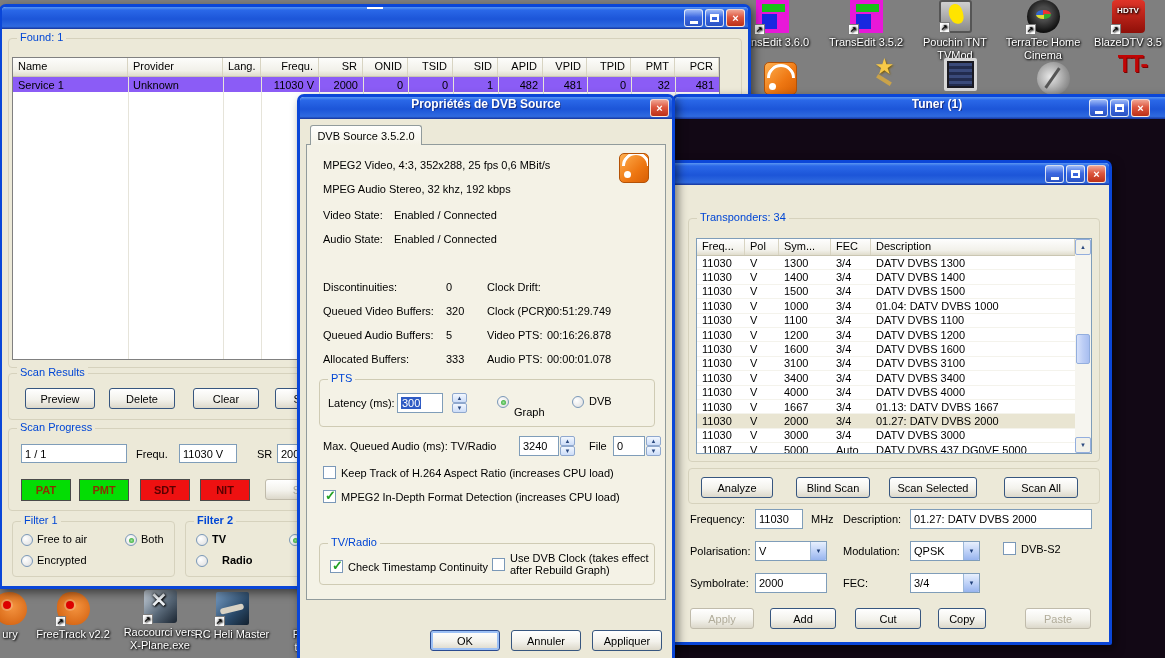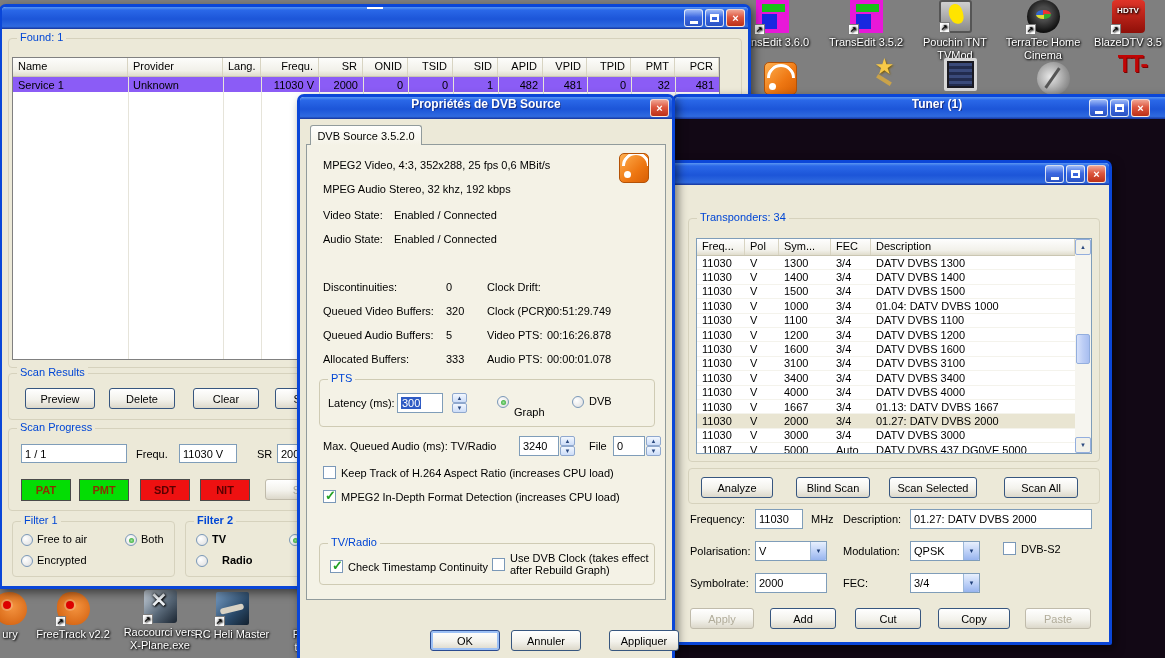--- a/index.html
+++ b/index.html
@@ -142,21 +142,21 @@
   .sbthumb{position:absolute;left:0;top:79px;width:14px;height:30px;margin:0 1px;border:1px solid #93aede;border-radius:2px;
        background:linear-gradient(90deg,#d7e2fb,#bcCdf5 50%,#a8bef0);}
   #msbgrp{left:45px;top:283px;width:412px;height:36px;}
   .msb0{left:12px;width:72px;top:8px;}.msb1{left:107px;width:74px;top:8px;}
   .msb2{left:200px;width:88px;top:8px;}.msb3{left:315px;width:74px;top:8px;}
   .dd{position:absolute;height:20px;background:#fff;border:1px solid #7f9db9;display:flex;align-items:center;}
   .dd .val{flex:1;padding:0 3px;}
   .dd .ddarrow{width:16px;height:100%;display:flex;align-items:center;justify-content:center;font-size:6px;color:#20407a;
        background:linear-gradient(180deg,#e8f0fd,#b8cdf6 60%,#98b4ee);border-left:1px solid #9db8d8;border-radius:0 1px 1px 0;}
   .mbb0{left:47px;width:64px;top:423px;}.mbb1{left:127px;width:66px;top:423px;}
-  .mbb2{left:212px;width:66px;top:423px;}.mbb3{left:295px;width:72px;top:423px;}.mbb4{left:382px;width:66px;top:423px;}
+  .mbb2{left:212px;width:66px;top:423px;}.mbb3{left:295px;width:48px;top:423px;}.mbb4{left:382px;width:66px;top:423px;}
 </style>
 </head>
 <body>
 
 <div id="screen">
 
   <div class="dicon" style="left:730px;top:0;">
     <div class="ic telogo">
         <i class="b1"></i>
         <i class="b2"></i>
@@ -689,18 +689,18 @@
           <span class="cb on" style="left:10px;top:16px;"></span>
           <span class="lbl" style="left:28px;top:17px;">Check Timestamp Continuity</span>
           <span class="cb" style="left:172px;top:14px;"></span>
           <span class="lbl twoline" style="left:190px;top:8px;">Use DVB Clock (takes effect after Rebuild Graph)</span>
         </div>
       </div>
 
       <div id="dlg-buttons">
         <span class="btn focus" style="left:130px;">OK</span>
         <span class="btn" style="left:211px;">Annuler</span>
-        <span class="btn" style="left:309px;">Appliquer</span>
+        <span class="btn" style="left:292px;">Appliquer</span>
       </div>
     </div>
   </div>
 
 </div>
 
 </body></html>

